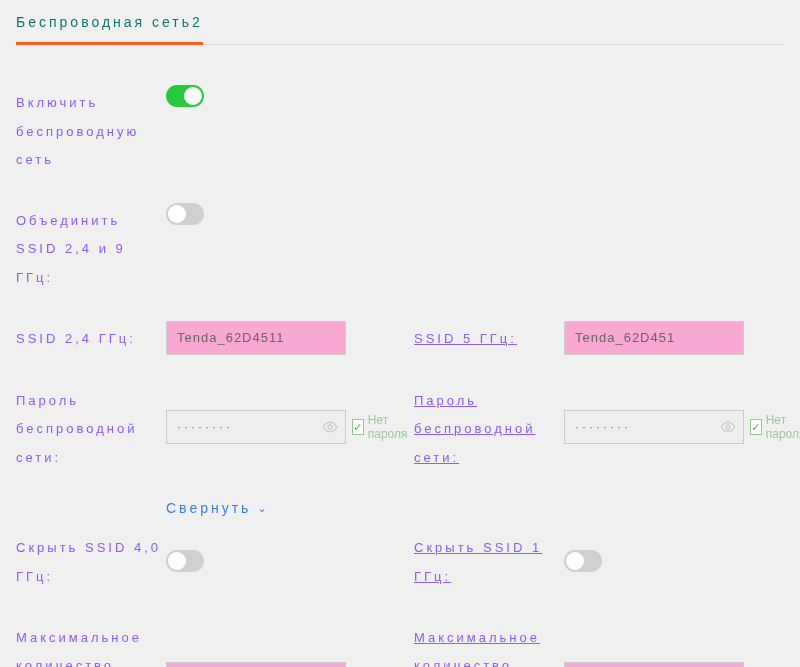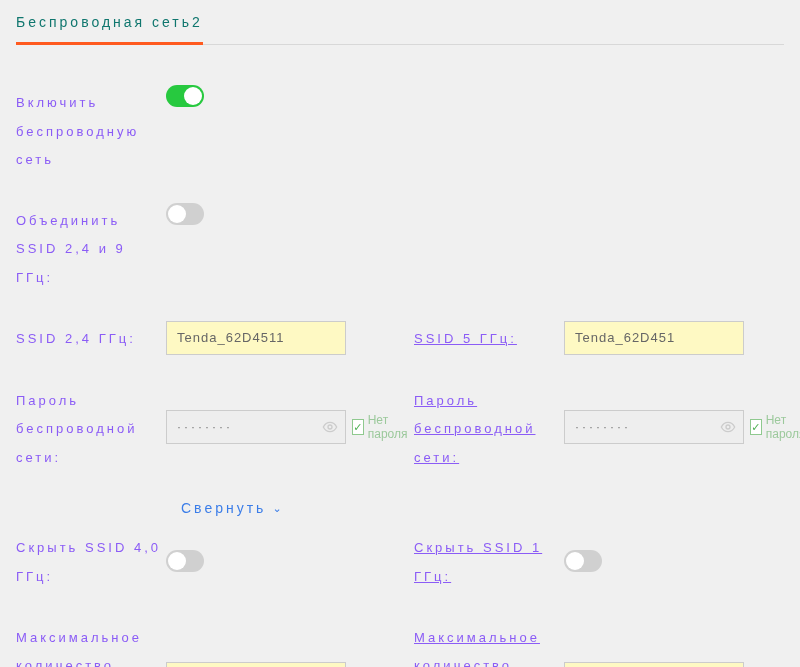--- a/index.html
+++ b/index.html
@@ -65,21 +65,21 @@
     transition: left .15s;
   }
   .toggle.on { background: #27c93f; }
   .toggle.on .knob { left: 18px; }
   .toggle.off { background: #d0d0d0; }
   .toggle.off .knob { left: 2px; }
   input.text {
     width: 180px;
     height: 34px;
     border: 1px solid #ccc;
-    background: #fef9c3;
+    background: #f9a8d4;
     padding: 0 10px;
     font-size: 13px;
     color: #666;
     letter-spacing: 1px;
   }
   input.pw {
     width: 180px;
     height: 34px;
     border: 1px solid #ccc;
     background: #eeeeee;
@@ -209,21 +209,21 @@
           </span>
         </span>
         <label class="check">
           <span class="box">✓</span>
           <span>Нет пароля</span>
         </label>
       </div>
     </div>
   </div>
 
-  <div class="row" style="margin-bottom:14px;gap:15px;">
+  <div class="row" style="margin-bottom:14px;">
     <div class="label"></div>
     <div class="ctrl">
       <span class="collapse">
         <span>Свернуть</span>
         <span class="chev">⌄</span>
       </span>
     </div>
   </div>
 
   <div class="row col2">

